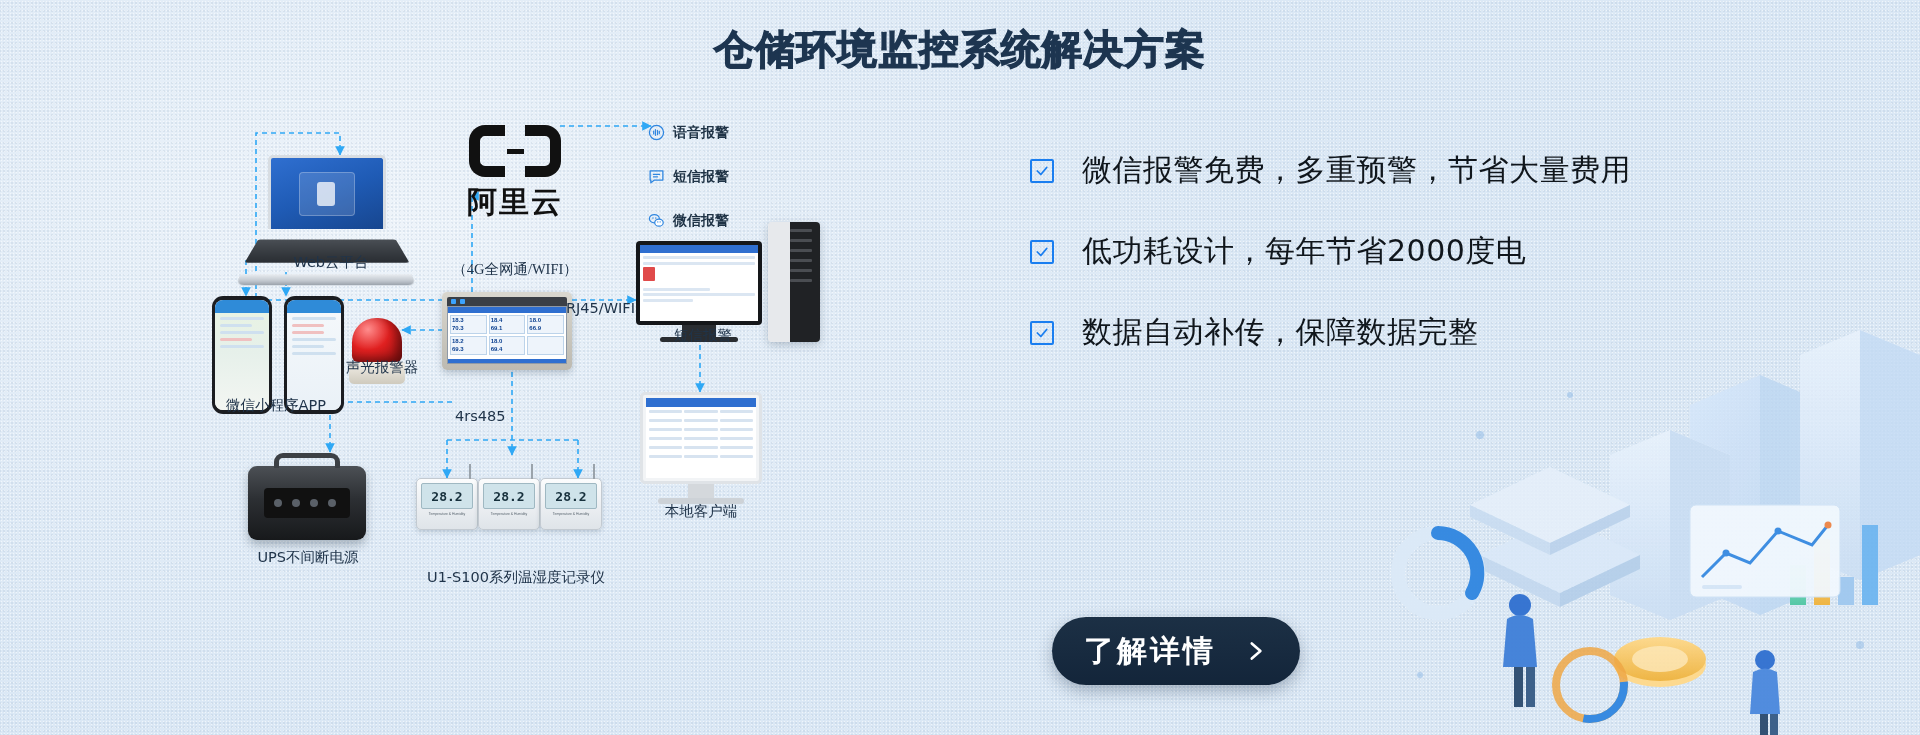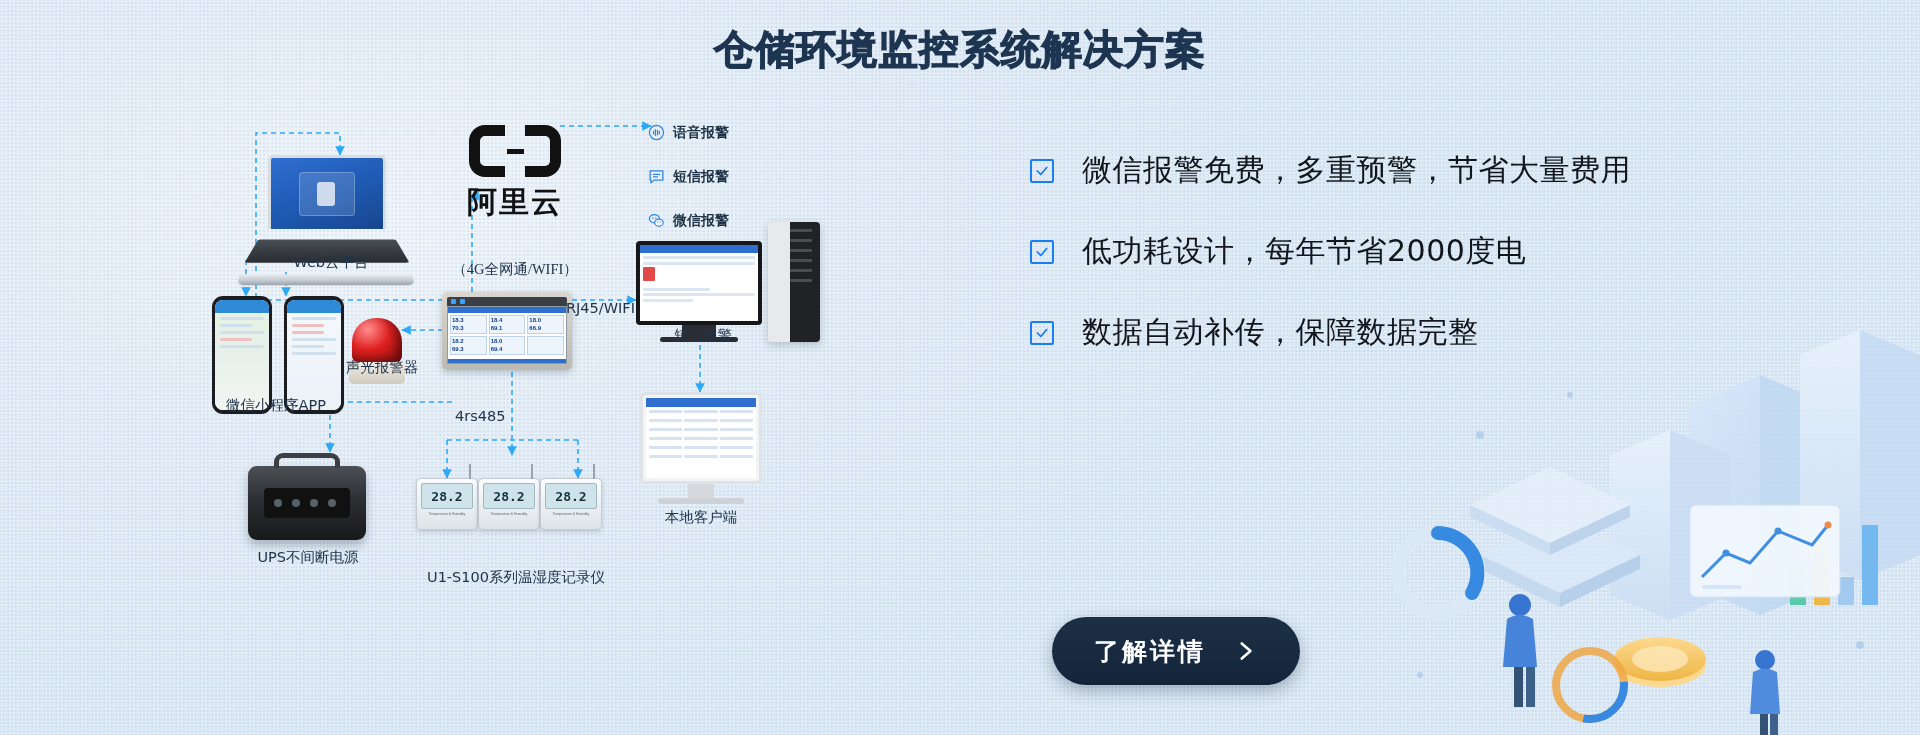--- a/index.html
+++ b/index.html
@@ -211,21 +211,21 @@
   }
 
   
   .cta{
     position:absolute;left:1052px;top:617px;width:248px;height:68px;
     background:linear-gradient(180deg,#1c3045 0%, #13253a 100%);
     border-radius:34px;display:flex;align-items:center;justify-content:center;
     box-shadow:0 6px 16px rgba(20,40,65,.3);cursor:pointer;
   }
   .cta .lbl{
-    color:#fff;font-size:25px;font-weight:700;letter-spacing:3px;
+    color:#fff;font-size:30px;font-weight:700;letter-spacing:3px;
     font-family:"DejaVu Sans",sans-serif;
   }
   .cta .arr{margin-left:26px;display:flex;}
 
   
   .art{position:absolute;right:0;bottom:0;width:560px;height:480px;opacity:.95;}
 </style>
 </head>
 <body>
 
@@ -460,21 +460,21 @@
         <div class="tb">
               <i></i>
               <i></i>
               <i></i>
             </div>
       </div>
         </div>
       <div class="imac-neck"></div>
         <div class="imac-base"></div>
     </div>
-    <div class="cap" style="left:636px; top:502px; width:130px;margin-top:6px;">本地客户端</div>
+    <div class="cap" style="left:636px; top:502px; width:130px;">本地客户端</div>
 
     <div class="dev ups" style="left:248px; top:466px;">
       <div class="handle"></div>
       <div class="panel">
         <i style="left:10px"></i>
           <i style="left:28px"></i>
           <i style="left:46px"></i>
           <i style="left:64px"></i>
       </div>
     </div>

